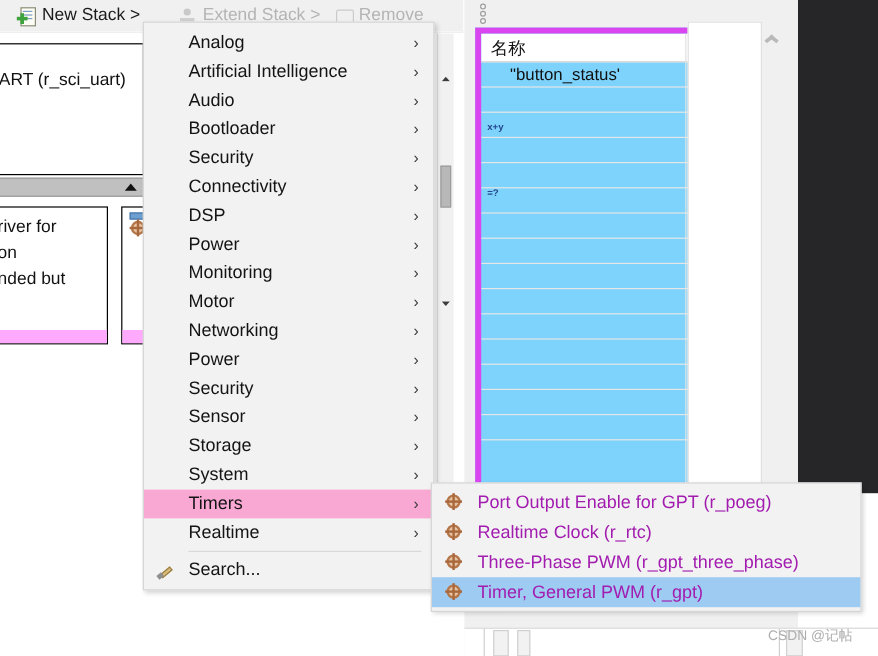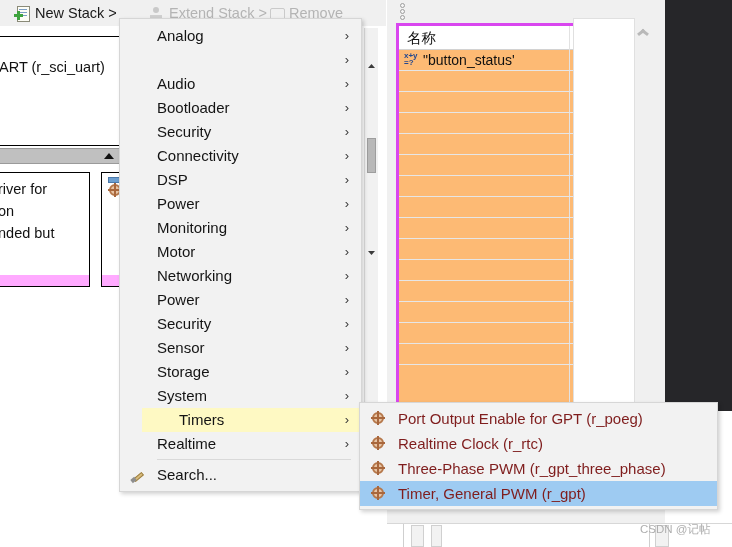--- a/index.html
+++ b/index.html
@@ -86,33 +86,33 @@
   .vscroll .ar.dn{top:223px;clip-path:polygon(0 0,100% 0,50% 100%);}
 
   .editor-blank{position:absolute;left:0;top:412px;width:386px;height:135px;background:#ffffff;}
 
   
   .rpanel{position:absolute;left:387px;top:0;width:278px;height:547px;background:#f0f0f0;}
   .drag-dots{position:absolute;left:13px;top:3px;width:5px;height:18px;}
   .drag-dots i{display:block;width:5px;height:5px;border:1px solid #9d9d9d;border-radius:50%;background:#f5f5f5;margin-bottom:1px;box-sizing:border-box;}
 
   .tbl{
-    position:absolute;left:9px;top:23px;width:208px;height:390px;background:#fdba74;
-    border:3px solid #d946ef;box-sizing:border-box;overflow:hidden;
+    position:absolute;left:9px;top:23px;width:208px;height:390px;background:#7dd3fc;
+    border:5px solid #d946ef;box-sizing:border-box;overflow:hidden;
   }
   .tbl .hdr{
     height:24px;border-bottom:1px solid #d2d2d2;box-sizing:border-box;position:relative;background:#ffffff;
   }
   .tbl .hdr .t{position:absolute;top:3px;font-size:14.5px;color:#111;}
   .tbl .colsep{position:absolute;left:170px;top:0;width:1px;height:100%;background:#e2e2e2;}
   .row{height:21px;border-bottom:1px solid #e6e6e6;box-sizing:border-box;position:relative;}
   .row .cell{position:absolute;left:24px;top:2px;font-size:14px;color:#111;white-space:nowrap;}
   .row .cell.it{font-style:italic;}
   .xy-ico{position:absolute;left:5px;top:2px;width:17px;height:16px;font-size:8px;line-height:7px;color:#24488f;font-family:"Liberation Sans",sans-serif;}
-  .xy-ico b{display:block;font-weight:700;}
+  .xy-ico b{display:block;font-weight:700;margin-top:48px;}
   .grn-plus{position:absolute;left:6px;top:5px;width:11px;height:11px;}
   .grn-plus:before{content:"";position:absolute;left:4px;top:0;width:3px;height:11px;background:#4caf50;}
   .grn-plus:after{content:"";position:absolute;left:0;top:4px;width:11px;height:3px;background:#4caf50;}
 
   .valpane{
     position:absolute;left:186px;top:18px;width:62px;height:395px;background:#ffffff;border:1px solid #e0e0e0;box-sizing:border-box;
   }
   .chev{
     position:absolute;left:250px;top:27px;width:12px;height:9px;
   }
@@ -129,36 +129,36 @@
   
   .menu{
     position:absolute;left:119px;top:18px;width:243px;background:#f2f2f2;
     border:1px solid #d6d6d6;box-shadow:2px 2px 4px rgba(0,0,0,.18);
     padding:5px 0 4px 0;box-sizing:border-box;
   }
   .mi{
     position:relative;height:24px;line-height:24px;display:flex;align-items:center;
     font-size:15px;color:#141414;padding-left:37px;cursor:default;white-space:nowrap;
   }
-  .mi.sel{background:#fef9c3;margin-left:22px;}
+  .mi.sel{background:#f9a8d4;}
   .mi .arr{position:absolute;right:12px;top:0;line-height:24px;font-size:13px;color:#3a3a3a;}
   .msep{height:1px;background:#d9d9d9;margin:3px 10px 3px 37px;}
   .mi .srch-ico{position:absolute;left:10px;top:4px;width:17px;height:16px;}
   .mi .srch-ico .bd{position:absolute;left:3px;top:8px;width:11px;height:4px;background:#d9bb7a;border:1px solid #9a7f45;transform:rotate(-40deg);box-sizing:border-box;}
   .mi .srch-ico .tp{position:absolute;left:1px;top:11px;width:5px;height:4px;background:#8e8e8e;transform:rotate(-40deg);}
 
   
   .submenu{
     position:absolute;left:359px;top:402px;width:359px;background:#f2f2f2;
     border:1px solid #d6d6d6;box-shadow:2px 2px 4px rgba(0,0,0,.18);
     padding:3px 0 3px 0;box-sizing:border-box;
   }
   .smi{
     position:relative;height:25px;line-height:25px;display:flex;align-items:center;
-    font-size:15px;color:#7f1d1d;padding-left:38px;white-space:nowrap;cursor:default;
+    font-size:15px;color:#a21caf;padding-left:38px;white-space:nowrap;cursor:default;
   }
   .smi.sel{background:#9ecbf2;}
   .smi .tgt{position:absolute;left:11px;top:5px;}
 
   .wmark{
     position:absolute;left:640px;top:522px;font-size:11.5px;color:#aeaeae;
     font-family:"Liberation Sans",sans-serif;white-space:nowrap;
   }
 </style>
 </head>
@@ -173,21 +173,21 @@
           <span class="plus-ico"></span>
       </span>
       <span>New Stack &gt;</span>
     </div>
     <div class="tb-item disabled" style="left:148px;">
       <span class="tb-ico">
           <span class="ext-ico"></span>
         </span>
       <span>Extend Stack &gt;</span>
     </div>
-    <div class="tb-item disabled" style="left:268px;">
+    <div class="tb-item disabled" style="left:278px;">
       <span class="tb-ico">
           <span class="rem-ico"></span>
         </span>
       <span>Remove</span>
     </div>
   </div>
   <div class="wsplit"></div>
 
   <div class="stackbox" style="left:-60px;top:36px;width:180px;height:110px;">
     <span class="lbl" style="left:58px;top:22px;">ART (r_sci_uart)</span>
@@ -274,20 +274,21 @@
     <span class="blk" style="left:268px;width:14px;"></span>
 
   </div>
 
   <div class="menu">
     <div class="mi">
       <span>Analog</span>
       <span class="arr">›</span>
     </div>
     <div class="mi">
+      <span>Artificial Intelligence</span>
       <span class="arr">›</span>
     </div>
     <div class="mi">
       <span>Audio</span>
       <span class="arr">›</span>
     </div>
     <div class="mi">
       <span>Bootloader</span>
       <span class="arr">›</span>
     </div>

